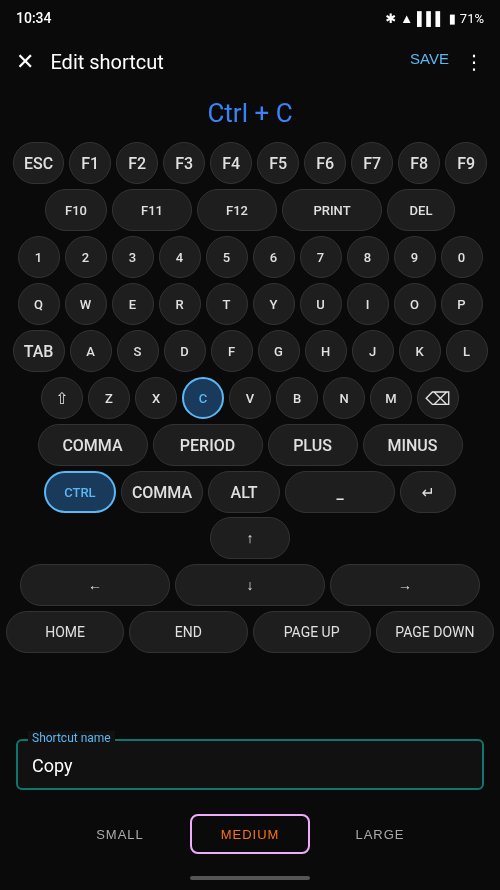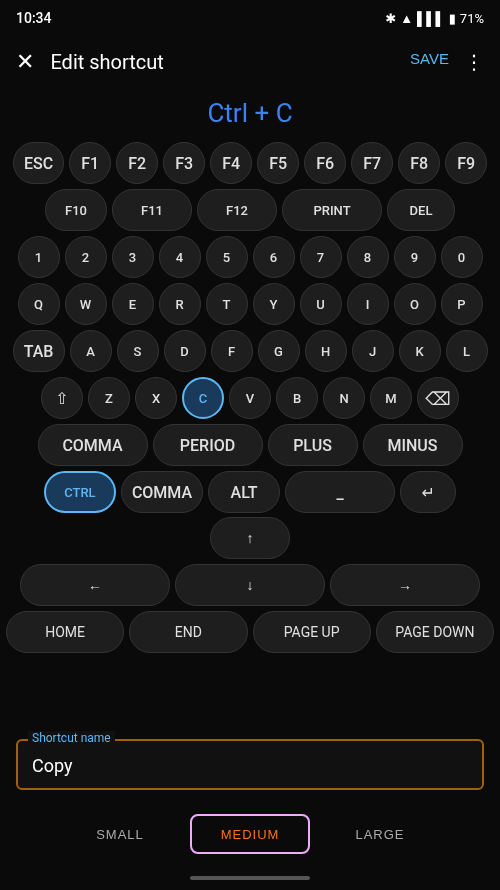--- a/index.html
+++ b/index.html
@@ -139,21 +139,21 @@
 
     
     .input-area {
       position: absolute;
       bottom: 100px;
       left: 0;
       right: 0;
       padding: 0 16px;
     }
     .input-container {
-      border: 2px solid #a16207;
+      border: 2px solid #0f766e;
       border-radius: 6px;
       padding: 10px 14px 12px;
       background: #111;
       position: relative;
     }
     .input-label {
       position: absolute;
       top: -10px;
       left: 10px;
       background: #111;

